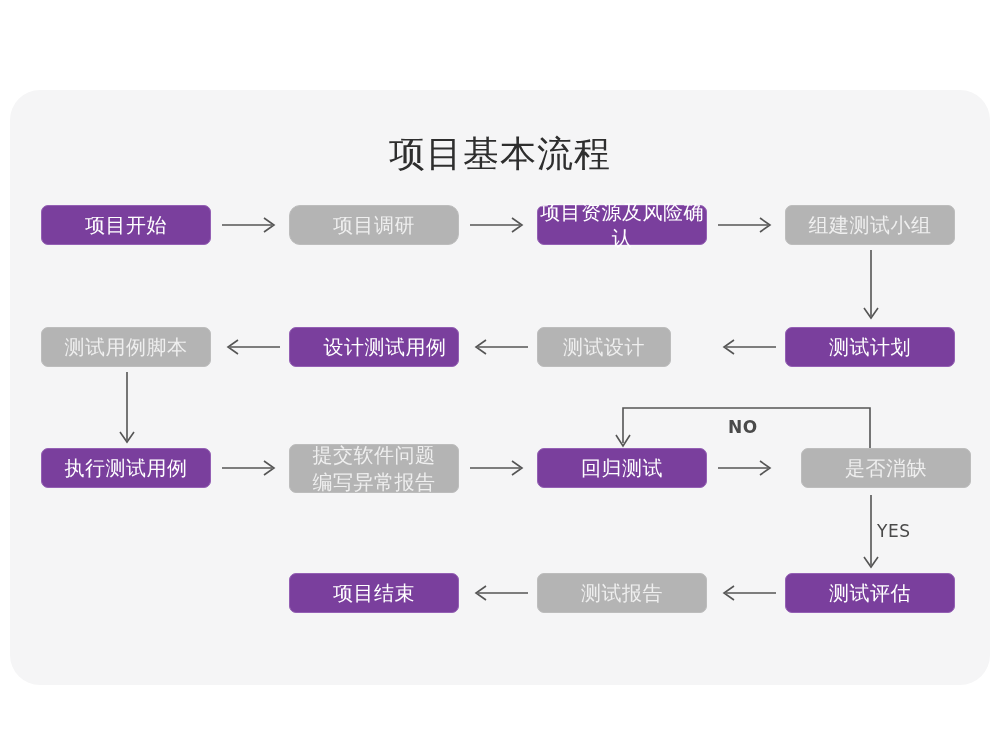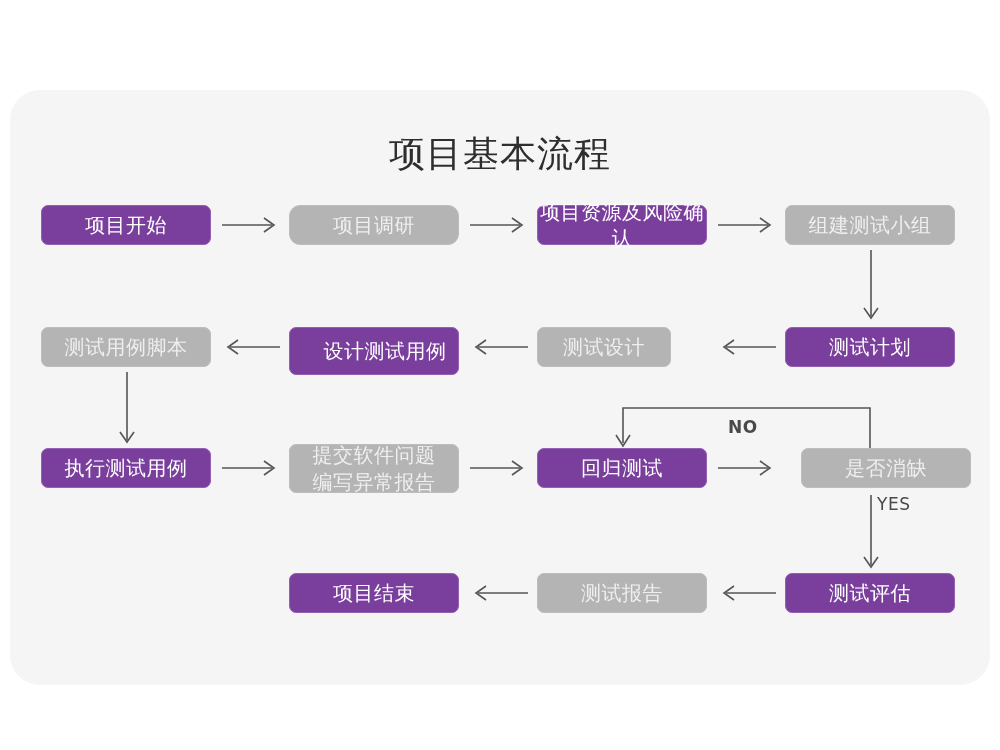--- a/index.html
+++ b/index.html
@@ -173,29 +173,29 @@
   </div>
 
   <div class="conn" style="left:470px; top:582px;">
     <svg width="58" height="22" viewBox="0 0 58 22">
       <line x1="8" y1="11" x2="58" y2="11" stroke="#555" stroke-width="1.6"></line>
       <polyline points="16,4 6,11 16,18" fill="none" stroke="#555" stroke-width="1.6"></polyline>
     </svg>
   </div>
 
   <div class="edge-label" style="left:728px; top:417px;font-weight:bold;">NO</div>
-  <div class="edge-label" style="left:877px; top:494px;text-align:center;">YES</div>
+  <div class="edge-label" style="left:877px; top:521px;text-align:center;">YES</div>
 
   <div class="node purple" style="left:41px;  top:205px; width:170px; height:40px;">项目开始</div>
   <div class="node gray" style="left:289px; top:205px; width:170px; height:40px;border-radius:11px;">项目调研</div>
   <div class="node purple" style="left:537px; top:205px; width:170px; height:40px;">项目资源及风险确认</div>
   <div class="node gray" style="left:785px; top:205px; width:170px; height:40px;">组建测试小组</div>
 
   <div class="node gray" style="left:41px;  top:327px; width:170px; height:40px;">测试用例脚本</div>
-  <div class="node purple" style="left:289px; top:327px; width:170px; height:48px;padding-left:22px;">设计测试用例</div>
+  <div class="node purple" style="left:289px; top:327px; width:170px; height:40px;padding-left:22px;">设计测试用例</div>
   <div class="node gray" style="left:537px; top:327px; width:134px; height:40px;">测试设计</div>
   <div class="node purple" style="left:785px; top:327px; width:170px; height:40px;">测试计划</div>
 
   <div class="node purple" style="left:41px;  top:448px; width:170px; height:40px;">执行测试用例</div>
   <div class="node purple" style="left:537px; top:448px; width:170px; height:40px;">回归测试</div>
   <div class="node gray" style="left:289px; top:444px; width:170px; height:49px;">提交软件问题
 编写异常报告</div>
   <div class="node gray" style="left:785px; top:448px; width:170px; height:40px;margin-left:16px;">是否消缺</div>
 
   <div class="node gray" style="left:537px; top:573px; width:170px; height:40px;">测试报告</div>

